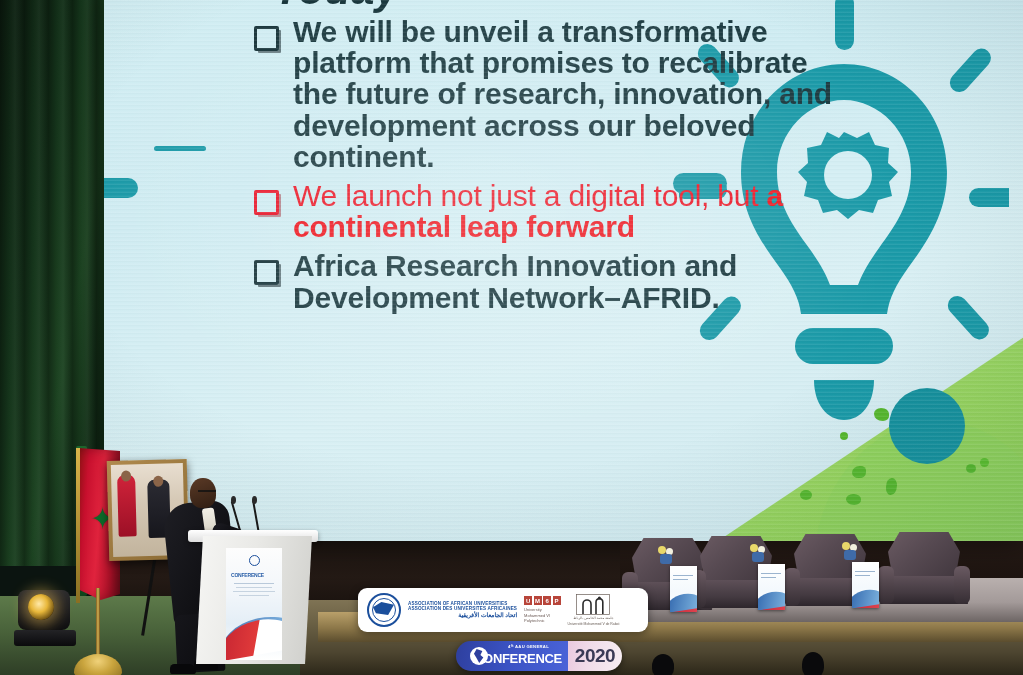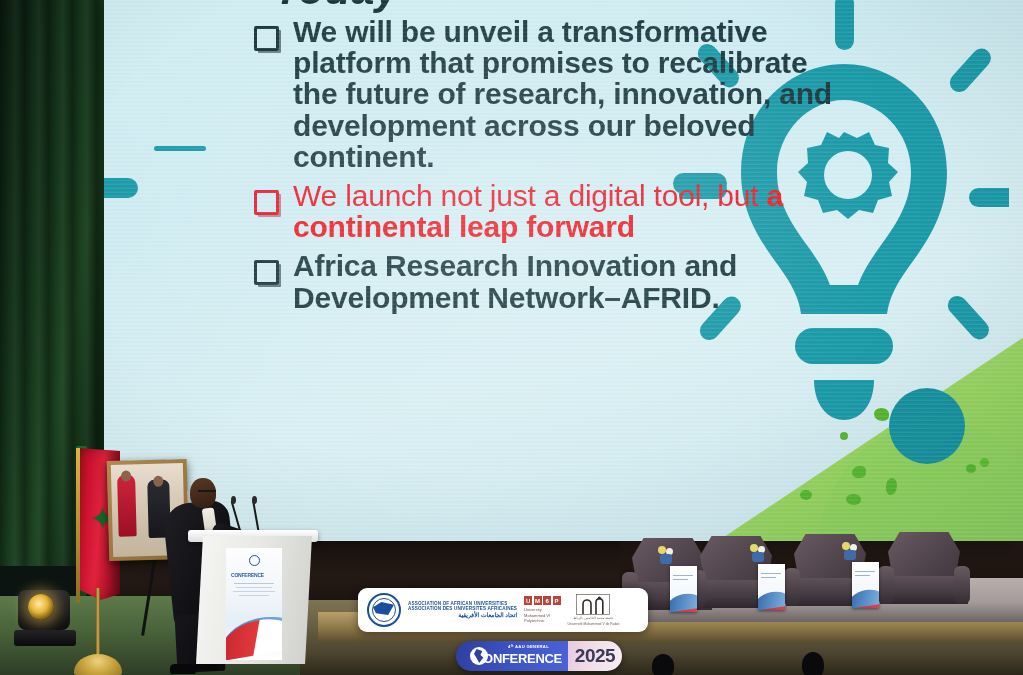--- a/index.html
+++ b/index.html
@@ -559,20 +559,20 @@
 
   </div>
 
   <div class="conf-badge">
     <div class="conf-left">
       <div class="conf-globe"></div>
       <div class="conf-kicker">4ᵗʰ AAU GENERAL</div>
       <div class="conf-word">CONFERENCE</div>
     </div>
     <div class="conf-right">
-      <span class="conf-year">2025</span>
+      <span class="conf-year">2020</span>
     </div>
   </div>
 
   <div class="audience-head" style="left:652px;top:654px;width:22px;height:24px;"></div>
   <div class="audience-head" style="left:802px;top:652px;width:22px;height:26px;"></div>
 
 </div>
 
 </body></html>

